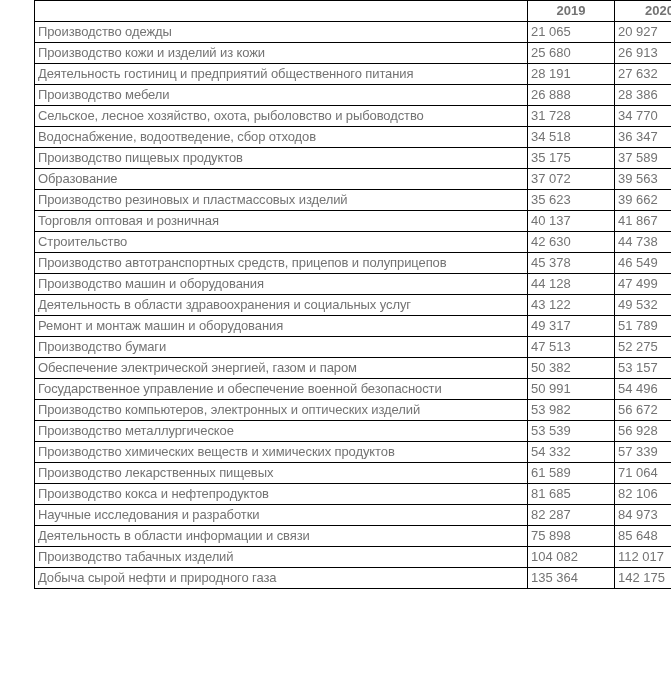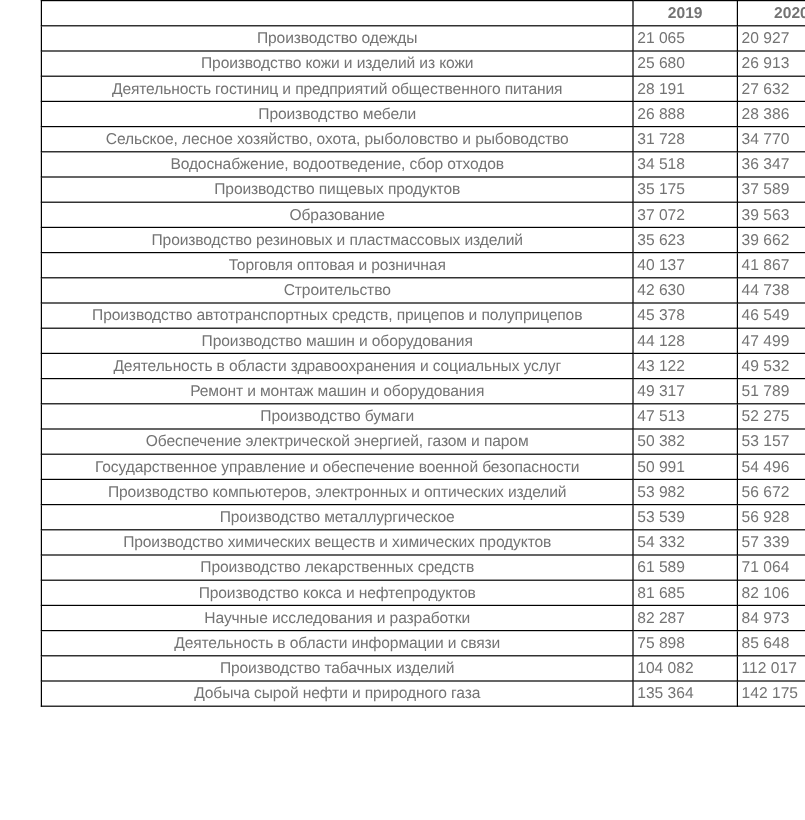--- a/index.html
+++ b/index.html
@@ -19,21 +19,21 @@
   th, td {
     border: 1.5px solid #000;
     height: 20px;
     padding: 0 3px;
     white-space: nowrap;
     overflow: hidden;
     line-height: 20px;
   }
   th { font-weight: bold; text-align: center; font-size: 13px; }
   td.num { text-align: left; padding-right: 2px; }
-  td.name { text-align: center; padding-left: 3px; letter-spacing: -0.1px; }
+  td.name { text-align: left; padding-left: 3px; letter-spacing: -0.1px; }
 </style>
 </head>
 <body>
 
 <table>
   <colgroup>
     <col class="c-name">
       <col class="c-y1">
       <col class="c-y2">
   </colgroup>
@@ -144,21 +144,21 @@
         <td class="name">Производство металлургическое</td>
         <td class="num">53 539</td>
         <td class="num">56 928</td>
       </tr>
       <tr>
         <td class="name">Производство химических веществ и химических продуктов</td>
         <td class="num">54 332</td>
         <td class="num">57 339</td>
       </tr>
       <tr>
-        <td class="name">Производство лекарственных средств</td>
+        <td class="name">Производство лекарственных пищевых</td>
         <td class="num">61 589</td>
         <td class="num">71 064</td>
       </tr>
       <tr>
         <td class="name">Производство кокса и нефтепродуктов</td>
         <td class="num">81 685</td>
         <td class="num">82 106</td>
       </tr>
       <tr>
         <td class="name">Научные исследования и разработки</td>

